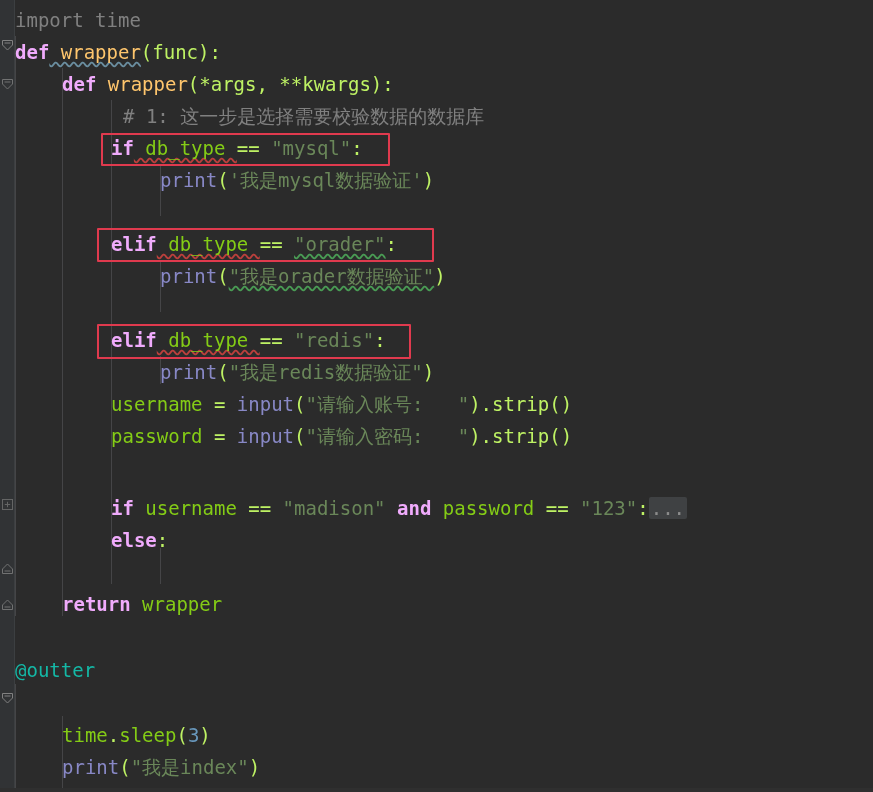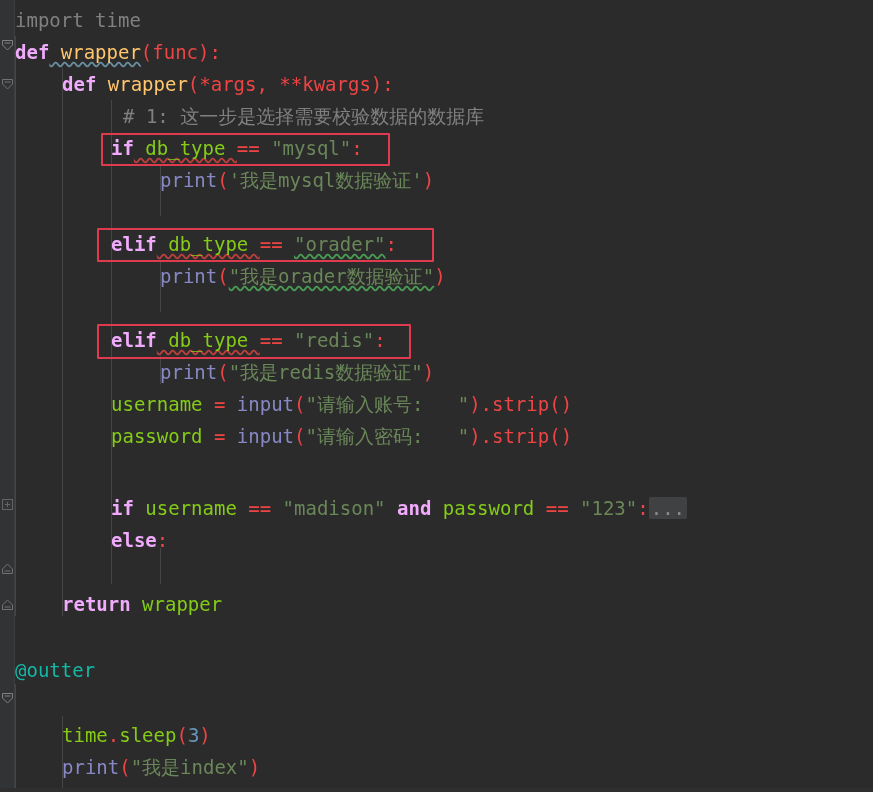--- a/index.html
+++ b/index.html
@@ -67,21 +67,21 @@
 
   
   .kw      { color: #f0abfc; font-weight: bold; }
   .def     { color: #ffc66d; }
   .ident   { color: #84cc16; }
   .str     { color: #6a8759; }
   .cmt     { color: #808080; }
   .num     { color: #6897bb; }
   .builtin { color: #8888c6; }
   .deco    { color: #14b8a6; }
-  .punc    { color: #ef4444; margin-top: 40px; }
+  .punc    { color: #bef264; margin-top: 40px; }
 
   
   .sq-red {
     text-decoration: underline wavy #bc3f3c;
     text-decoration-skip-ink: none;
     text-underline-offset: 2px;
   }
   .sq-green {
     text-decoration: underline wavy #499c54;
     text-decoration-skip-ink: none;

